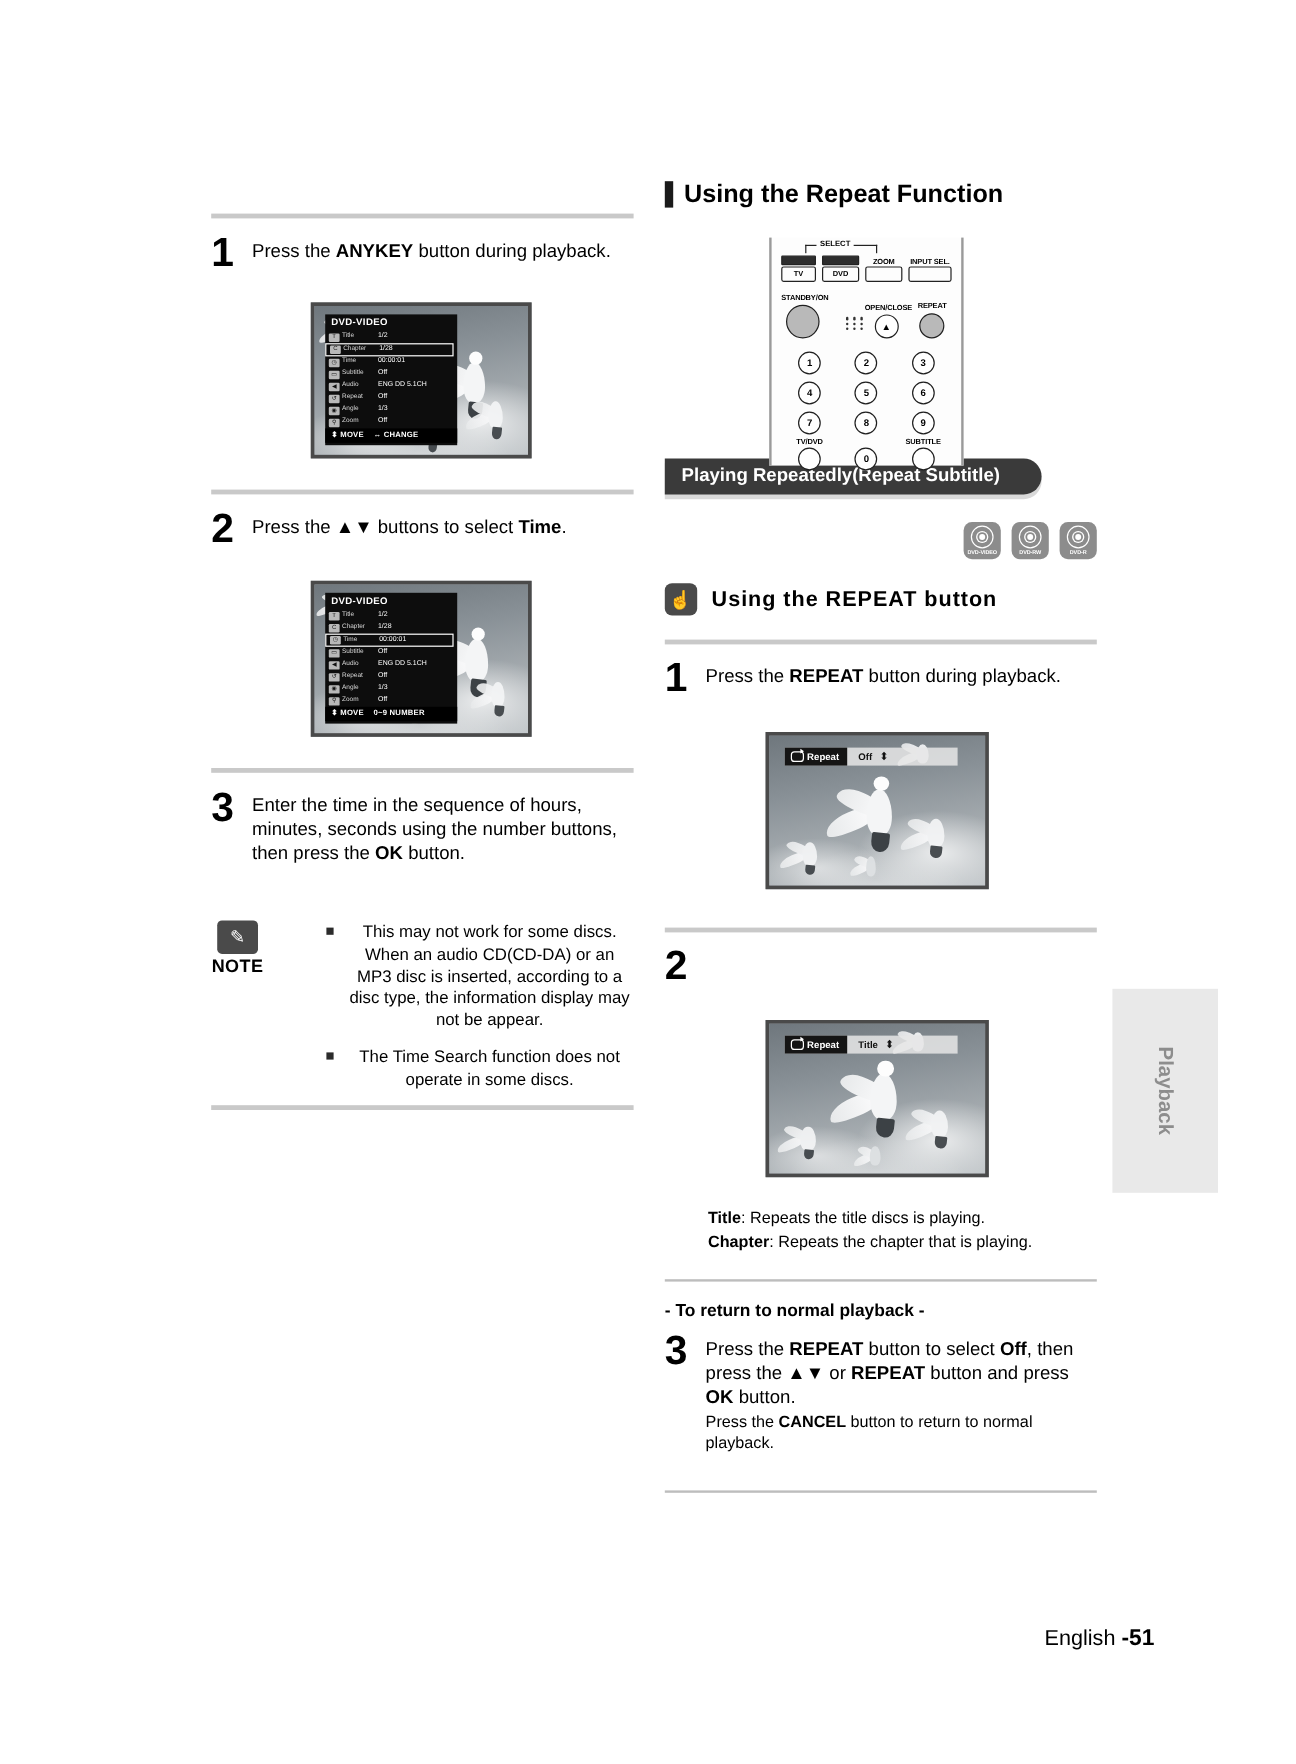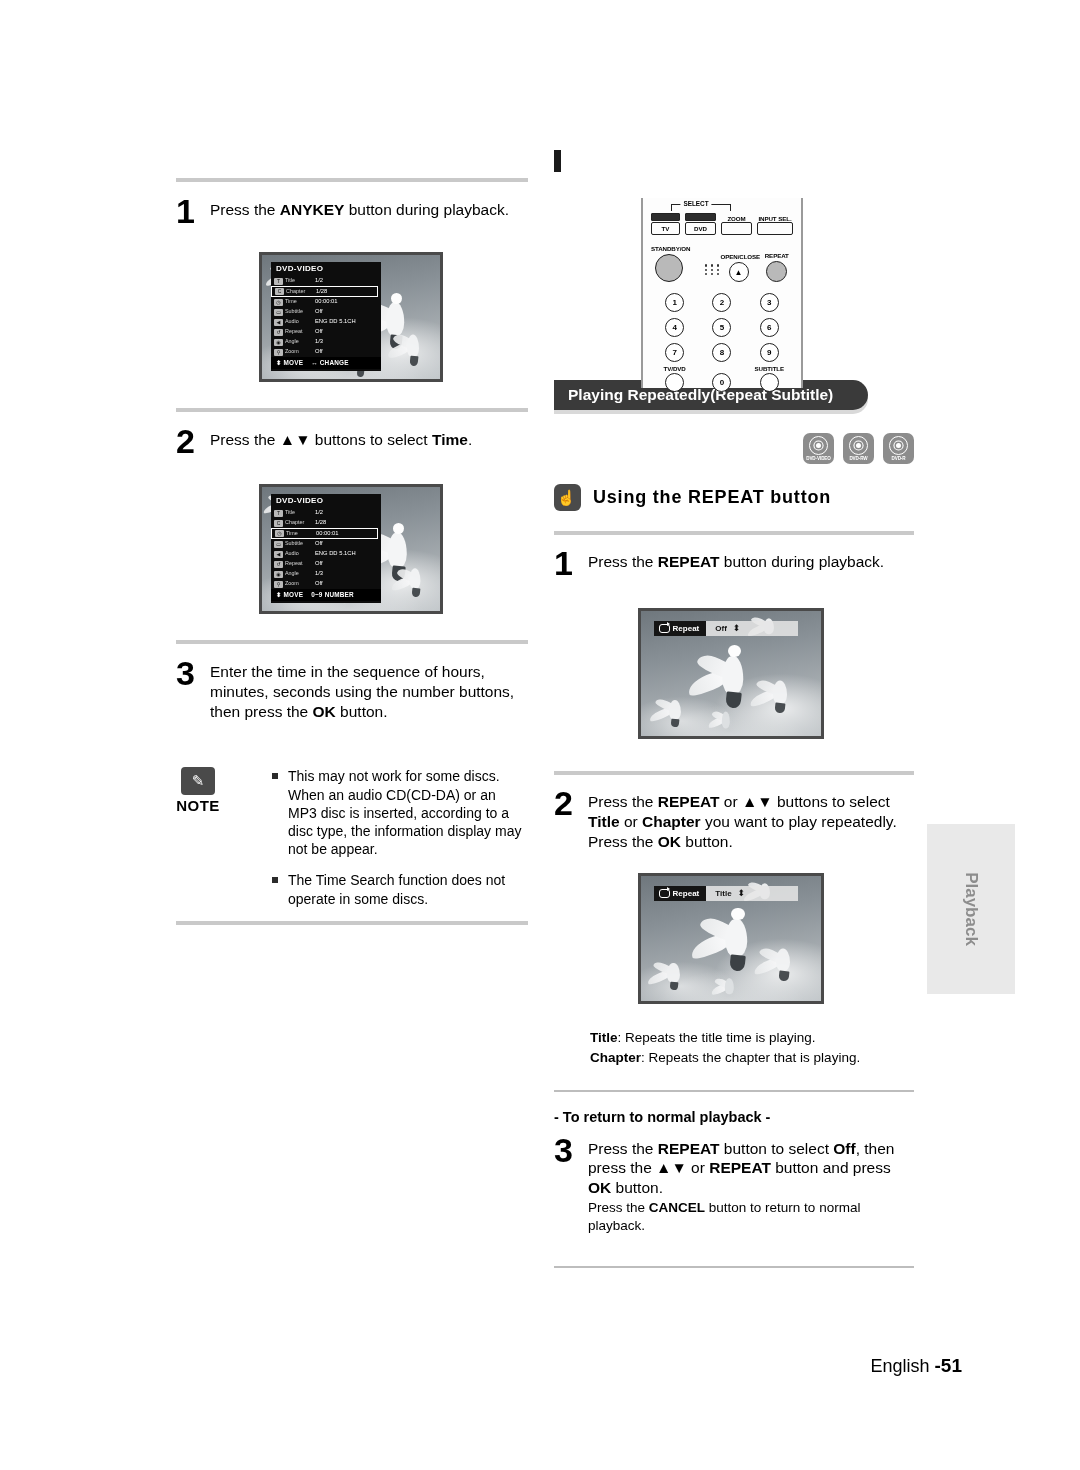--- a/index.html
+++ b/index.html
@@ -206,21 +206,21 @@
   .note .badge .ic {
     width: 34px; height: 28px; margin: 0 auto;
     background: #4a4a4a; border-radius: 4px;
     display: flex; align-items: center; justify-content: center;
     color: #fff; font-size: 15px;
   }
   .note .badge .lb { font-size: 15px; font-weight: bold; margin-top: 2px; letter-spacing: .4px; }
   .note ul { margin: 0; padding: 0 0 0 96px; list-style: none; }
   .note li {
     position: relative; font-size: 14px; line-height: 1.3;
-    margin-bottom: 13px; padding-left: 16px;
+    margin-bottom: 13px; padding-left: 16px; text-align: center;
   }
   .note li::before {
     content: ""; position: absolute; left: 0; top: 6px;
     width: 6px; height: 6px; background: #2b2b2b;
   }
 
   
   .remote {
     position: absolute; left: 641px; top: 198px;
     width: 162px; height: 190px;
@@ -502,20 +502,21 @@
       </ul>
     </div>
 
     <div class="rule" style="margin-top:10px;"></div>
   </div>
 
   <div class="col-right">
 
     <div class="h1">
       <span class="bar"></span>
+      <span>Using the Repeat Function</span>
     </div>
 
     <div style="height:208px;"></div>
 
     <div class="banner">
       <span>Playing Repeatedly(Repeat Subtitle)</span>
     </div>
 
     <div class="discs" style="margin-top:23px;">
       <div class="disc">
@@ -587,34 +588,20 @@
         </span>
         <span class="val">Off</span>
         <span class="updown">⬍</span>
       </div>
     </div>
 
     <div class="rule" style="margin-top:32px;"></div>
 
     <div class="step" style="margin-top:17px;">
       <span class="num">2</span>
-      <span class="txt">
-        <span>Press the</span>
-        <b>REPEAT</b>
-        <span>or</span>
-        <b>▲▼</b>
-        <span>buttons to select</span>
-        <b>Title</b>
-        <span>or</span>
-        <b>Chapter</b>
-        <span>you want to play repeatedly.</span>
-        <span>Press the</span>
-        <b>OK</b>
-        <span>button.</span>
-      </span>
     </div>
 
     <div class="shot" style="margin:22px 0 0 84px; width:180px; height:125px;">
       <div class="sky"></div>
       <div class="gull" style="left:30%;top:24%;width:46%;height:50%;">
         <div class="wing l"></div>
           <div class="wing r"></div>
           <div class="body"></div>
           <div class="head"></div>
           <div class="tail"></div>
@@ -647,21 +634,21 @@
           <span class="loop"></span>
           <span>Repeat</span>
         </span>
         <span class="val">Title</span>
         <span class="updown">⬍</span>
       </div>
     </div>
 
     <div class="defs-line" style="margin:24px 0 0 36px;">
       <div>
-        <b>Title</b><span>: Repeats the title time is playing.</span>
+        <b>Title</b><span>: Repeats the title discs is playing.</span>
       </div>
       <div>
         <b>Chapter</b><span>: Repeats the chapter that is playing.</span>
       </div>
     </div>
 
     <div class="rule-thin" style="margin-top:22px;"></div>
 
     <div class="ret-head" style="margin-top:17px;">- To return to normal playback -</div>
 

